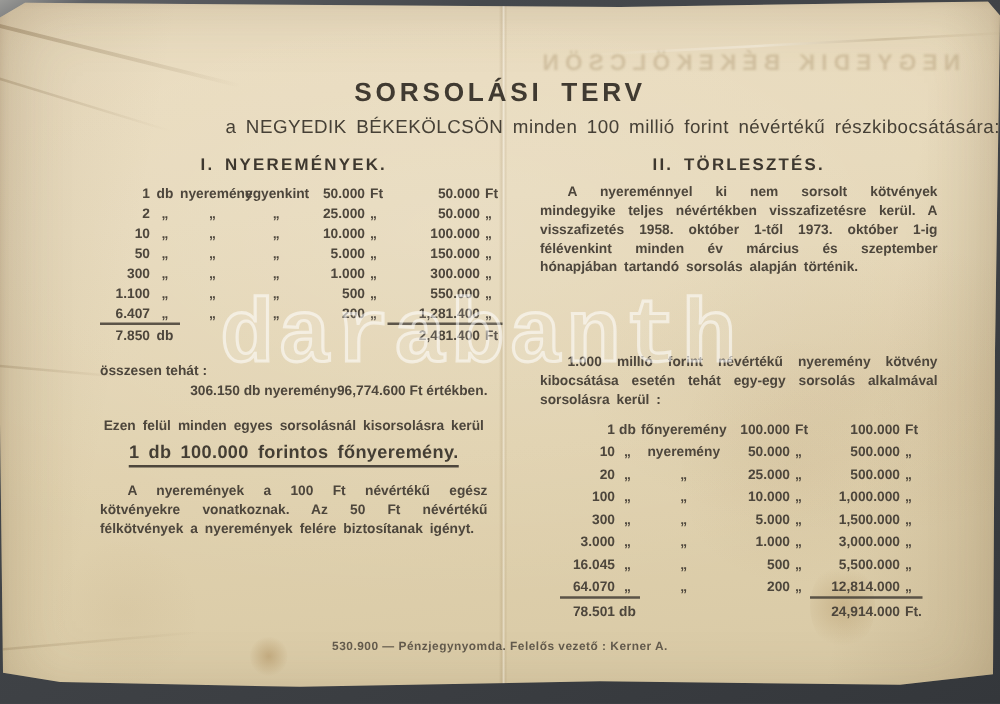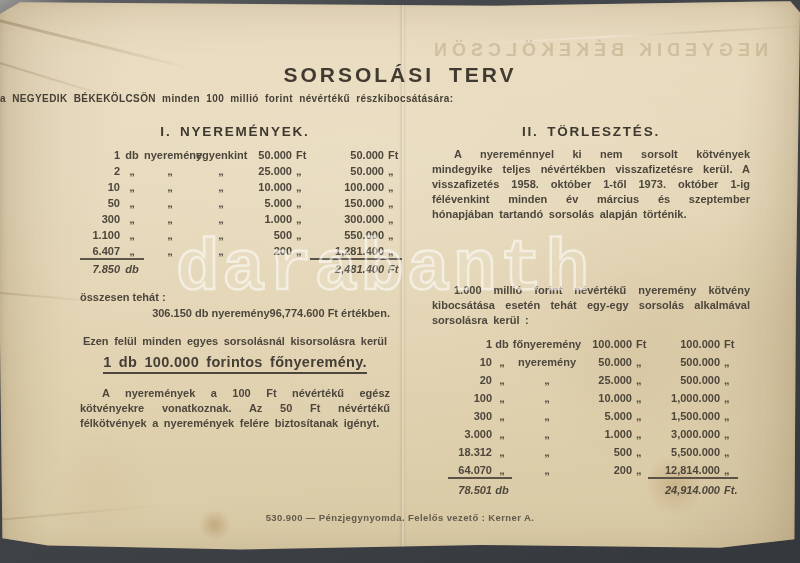--- a/index.html
+++ b/index.html
@@ -59,22 +59,22 @@
     color:rgba(255,255,255,.10);
     -webkit-text-stroke:2.5px rgba(255,255,255,.55);
     pointer-events:none;white-space:nowrap;font-family:Liberation Mono, monospace;
   }
   
   .title{
     position:absolute;top:63px;left:0;width:100%;text-align:center;
     font-size:21px;font-weight:bold;letter-spacing:3px;color:#403a31;word-spacing:6px;
   }
   .subtitle{
-    position:absolute;top:93px;left:0;width:100%;text-align:left;
-    font-size:10px;font-weight:bold;letter-spacing:.4px;word-spacing:3px;color:#46403 6;color:#464036;
+    position:absolute;top:93px;left:0;width:100%;text-align:right;
+    font-size:15px;font-weight:normal;letter-spacing:.4px;word-spacing:3px;color:#46403 6;color:#464036;
   }
   .col{position:absolute;top:124px;}
   .col-left{left:80px;width:310px;}
   .col-right{left:432px;width:318px;}
   .col h2{
     margin:0 0 8px;text-align:center;font-size:13.5px;font-weight:bold;
     letter-spacing:1.8px;color:#3e382f;word-spacing:3px;
   }
   .col p{
     margin:0 0 5px;font-size:11px;line-height:15px;font-weight:bold;
@@ -82,21 +82,21 @@
   }
   
   .tbl{margin-top:10px;font-size:11px;font-weight:bold;color:#4d463c;}
   .trow{display:grid;align-items:baseline;}
   .ltbl .trow{grid-template-columns:40px 24px 52px 50px 46px 18px 74px 18px;height:16px;}
   .rtbl{margin-left:16px;}
   .rtbl .trow{grid-template-columns:44px 20px 70px 50px 16px 72px 18px;height:18px;}
   .c-r{text-align:right;}
   .c-c{text-align:center;}
   .c-cur{text-align:left;padding-left:4px;}
-  .sumrow{margin-top:2px;height:18px;font-style:italic;}
+  .sumrow{margin-top:2px;height:18px;}
   
   .rows .trow:last-child .u-count,
   .rows .trow:last-child .u-d1,
   .rows .trow:last-child .u-total,
   .rows .trow:last-child .u-tcur{border-bottom:2px solid rgba(77,70,60,.9);padding-bottom:1px;}
   .osz{margin-top:12px;font-size:11px;font-weight:bold;}
   .sumline{display:flex;justify-content:flex-end;margin-top:4px;font-size:11px;font-weight:bold;}
   .extra{margin-top:16px;text-align:center;font-size:11px;font-weight:bold;word-spacing:2.5px;}
   .prizewrap{text-align:center;margin-top:6px;}
   .prize{
@@ -290,21 +290,21 @@
             <div class="trow">
             <span class="c-r u-count">3.000</span>
             <span class="c-c u-d1">„</span>
             <span class="c-c">„</span>
             <span class="c-r">1.000</span>
             <span class="c-cur">„</span>
             <span class="c-r u-total">3,000.000</span>
             <span class="c-cur u-tcur">„</span>
           </div>
             <div class="trow">
-            <span class="c-r u-count">18.312</span>
+            <span class="c-r u-count">16.045</span>
             <span class="c-c u-d1">„</span>
             <span class="c-c">„</span>
             <span class="c-r">500</span>
             <span class="c-cur">„</span>
             <span class="c-r u-total">5,500.000</span>
             <span class="c-cur u-tcur">„</span>
           </div>
             <div class="trow">
             <span class="c-r u-count">64.070</span>
             <span class="c-c u-d1">„</span>

